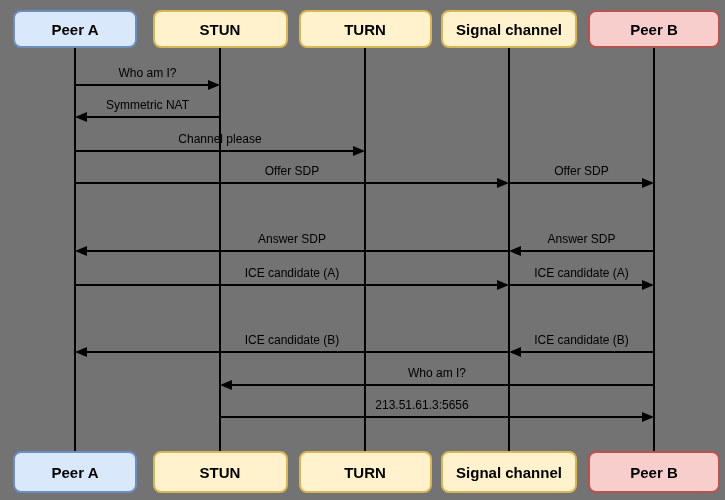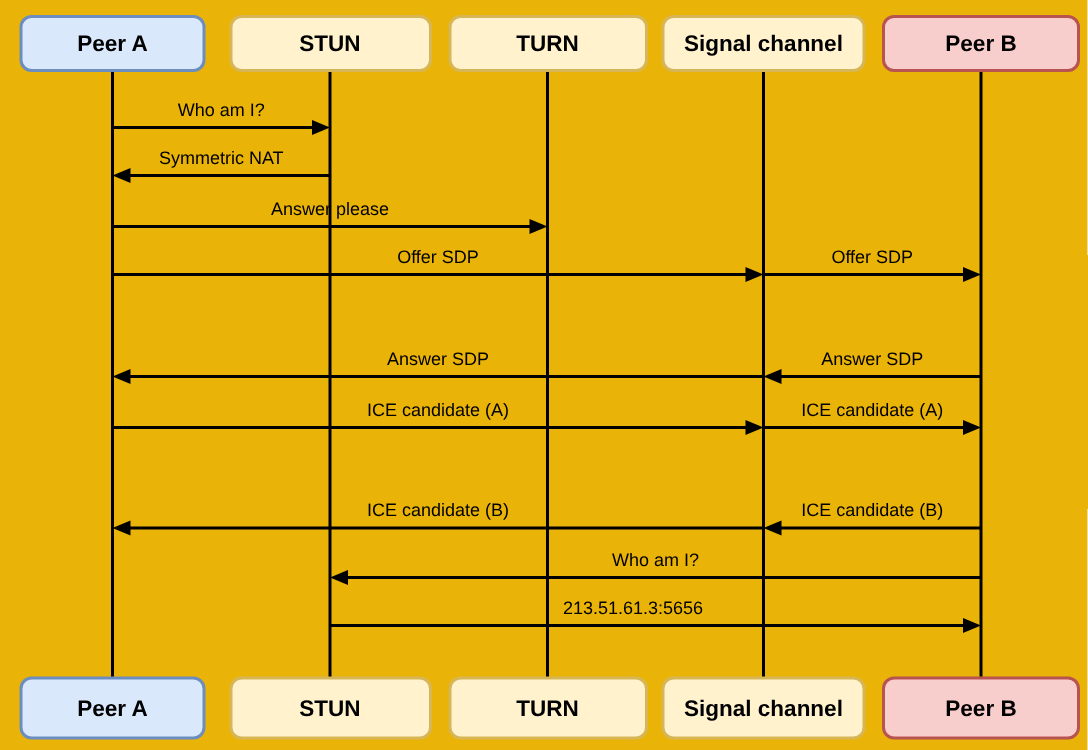--- a/index.html
+++ b/index.html
@@ -1,19 +1,19 @@
 <!DOCTYPE html>
 <html><head>
 <meta charset="utf-8">
 <style>
   html,body{margin:0;padding:0;background:#ffffff;}
   #diagram{
     position:relative;
     width:725px;height:500px;
-    background:#eab308;
+    background:#737373;
     overflow:hidden;
     font-family:"Liberation Sans",sans-serif;
   }
   .actor-box{
     position:absolute;
     box-sizing:border-box;
     border:2px solid #999;
     border-radius:8px;
     display:flex;align-items:center;justify-content:center;
     font-weight:bold;font-size:15px;color:#000000;
@@ -66,21 +66,21 @@
     <div class="actor-box" style="left: 588px; top: 451px; width: 132px; height: 42px; background: rgb(248, 206, 204); border-color: rgb(184, 84, 80);">Peer B</div>
     <div class="lifeline" style="left: 653px; top: 48px; height: 403px; background: rgb(0, 0, 0);"></div>
     <div class="msg-line" style="left: 75px; top: 84px; width: 135px; background: rgb(0, 0, 0);"></div>
     <div class="arrow right" style="left: 208px; top: 80px;"></div>
     <div class="msg-label" style="left: 147.5px; top: 66px; color: rgb(0, 0, 0);">Who am I?</div>
     <div class="msg-line" style="left: 85px; top: 116px; width: 135px; background: rgb(0, 0, 0);"></div>
     <div class="arrow left" style="left: 75px; top: 112px;"></div>
     <div class="msg-label" style="left: 147.5px; top: 98px; color: rgb(0, 0, 0);">Symmetric NAT</div>
     <div class="msg-line" style="left: 75px; top: 150px; width: 280px; background: rgb(0, 0, 0);"></div>
     <div class="arrow right" style="left: 353px; top: 146px;"></div>
-    <div class="msg-label" style="left: 220px; top: 132px; color: rgb(0, 0, 0);">Answer please</div>
+    <div class="msg-label" style="left: 220px; top: 132px; color: rgb(0, 0, 0);">Channel please</div>
     <div class="msg-line" style="left: 75px; top: 182px; width: 424px; background: rgb(0, 0, 0);"></div>
     <div class="arrow right" style="left: 497px; top: 178px;"></div>
     <div class="msg-label" style="left: 292px; top: 164px; color: rgb(0, 0, 0);">Offer SDP</div>
     <div class="msg-line" style="left: 509px; top: 182px; width: 135px; background: rgb(0, 0, 0);"></div>
     <div class="arrow right" style="left: 642px; top: 178px;"></div>
     <div class="msg-label" style="left: 581.5px; top: 164px; color: rgb(0, 0, 0);">Offer SDP</div>
     <div class="msg-line" style="left: 85px; top: 250px; width: 424px; background: rgb(0, 0, 0);"></div>
     <div class="arrow left" style="left: 75px; top: 246px;"></div>
     <div class="msg-label" style="left: 292px; top: 232px; color: rgb(0, 0, 0);">Answer SDP</div>
     <div class="msg-line" style="left: 519px; top: 250px; width: 135px; background: rgb(0, 0, 0);"></div>

